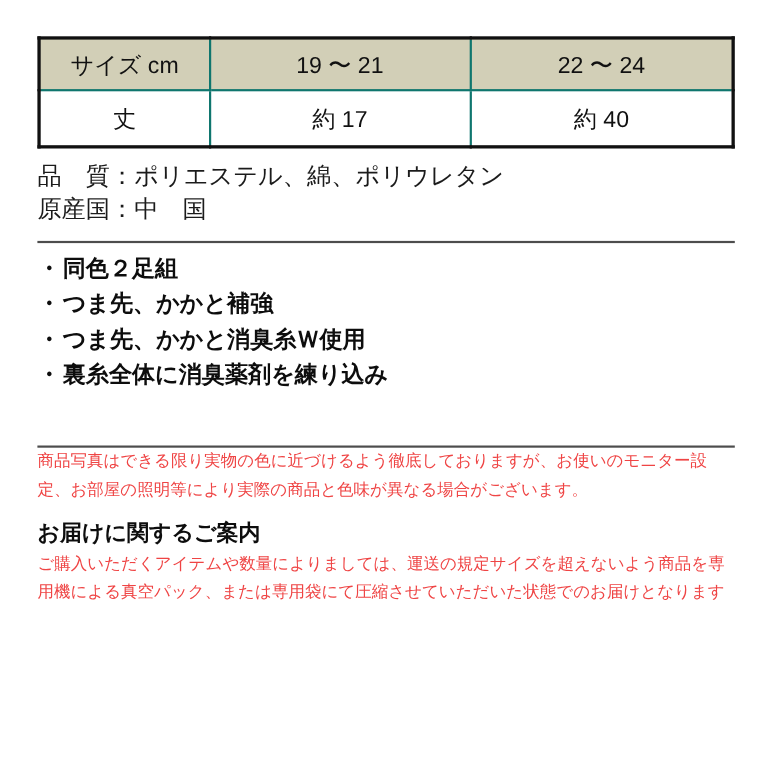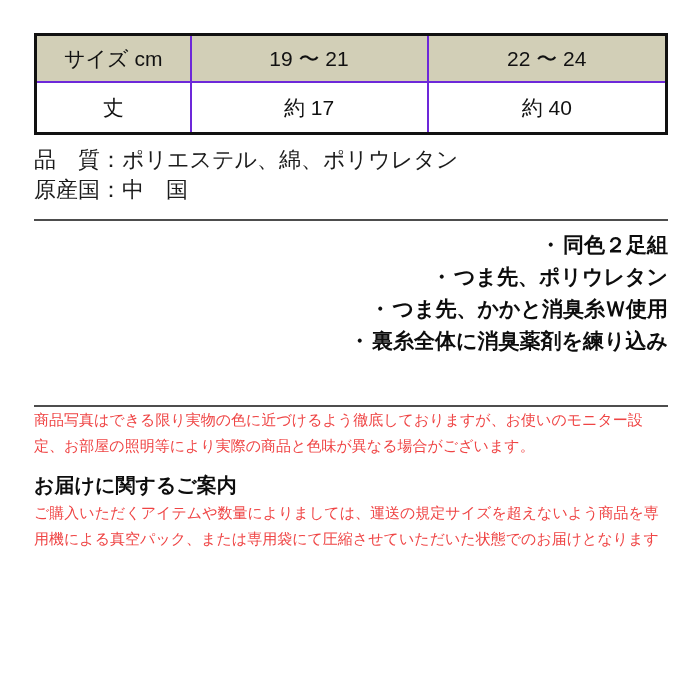--- a/index.html
+++ b/index.html
@@ -24,21 +24,21 @@
 
   
   table.size-table {
     border-collapse: collapse;
     table-layout: fixed;
     width: 631px;
     border: 3px solid #111111;
   }
   table.size-table th,
   table.size-table td {
-    border: 2px solid #6d28d9;
+    border: 2px solid #0f766e;
     text-align: center;
     vertical-align: middle;
     font-size: 21px;
     font-weight: 400;
     padding: 0;
   }
   table.size-table th {
     background: #d2cfb7;
     height: 45px;
   }
@@ -68,21 +68,21 @@
   
   ul.features {
     list-style: none;
     margin: 8px 0 0 0;
     padding: 0;
     font-size: 21px;
     font-weight: 700;
     line-height: 32px;
     color: #0d0d0d;
   }
-  ul.features li { white-space: nowrap; text-align: right; }
+  ul.features li { white-space: nowrap; }
   ul.features .marker { margin-right: 2px; }
 
   
   .notice h3 {
     margin: 14px 0 2px 0;
     font-size: 20px;
     font-weight: 700;
     line-height: 25px;
     color: #0d0d0d;
   }
@@ -125,21 +125,21 @@
 
   <div class="specs">
     <div>品　質：ポリエステル、綿、ポリウレタン</div>
     <div>原産国：中　国</div>
   </div>
 
   <hr class="divider divider-1">
 
   <ul class="features">
     <li><span class="marker">・</span><span>同色２足組</span></li>
-    <li><span class="marker">・</span><span>つま先、ポリウレタン</span></li>
+    <li><span class="marker">・</span><span>つま先、かかと補強</span></li>
     <li><span class="marker">・</span><span>つま先、かかと消臭糸Ｗ使用</span></li>
     <li><span class="marker">・</span><span>裏糸全体に消臭薬剤を練り込み</span></li>
   </ul>
 
   <hr class="divider divider-2">
 
   <section class="notice">
     <p>商品写真はできる限り実物の色に近づけるよう徹底しておりますが、お使いのモニター設定、お部屋の照明等により実際の商品と色味が異なる場合がございます。</p>
   </section>
 

